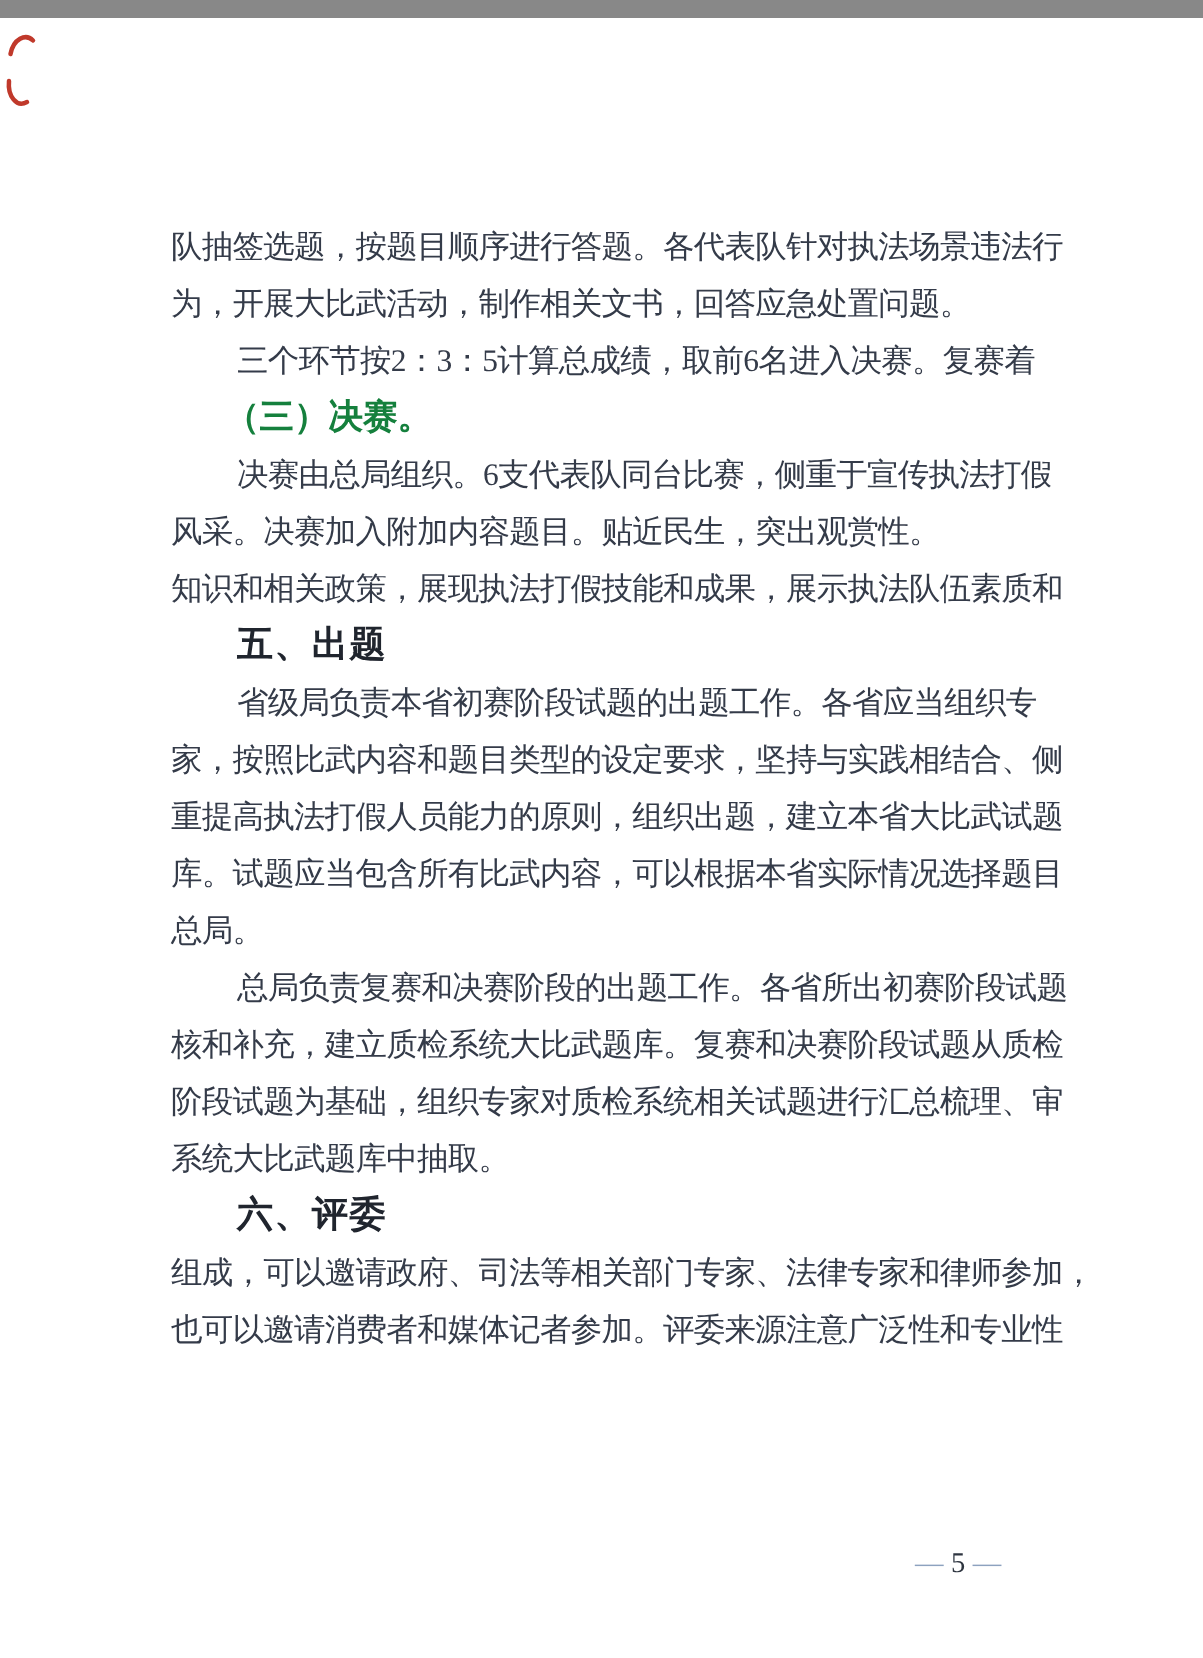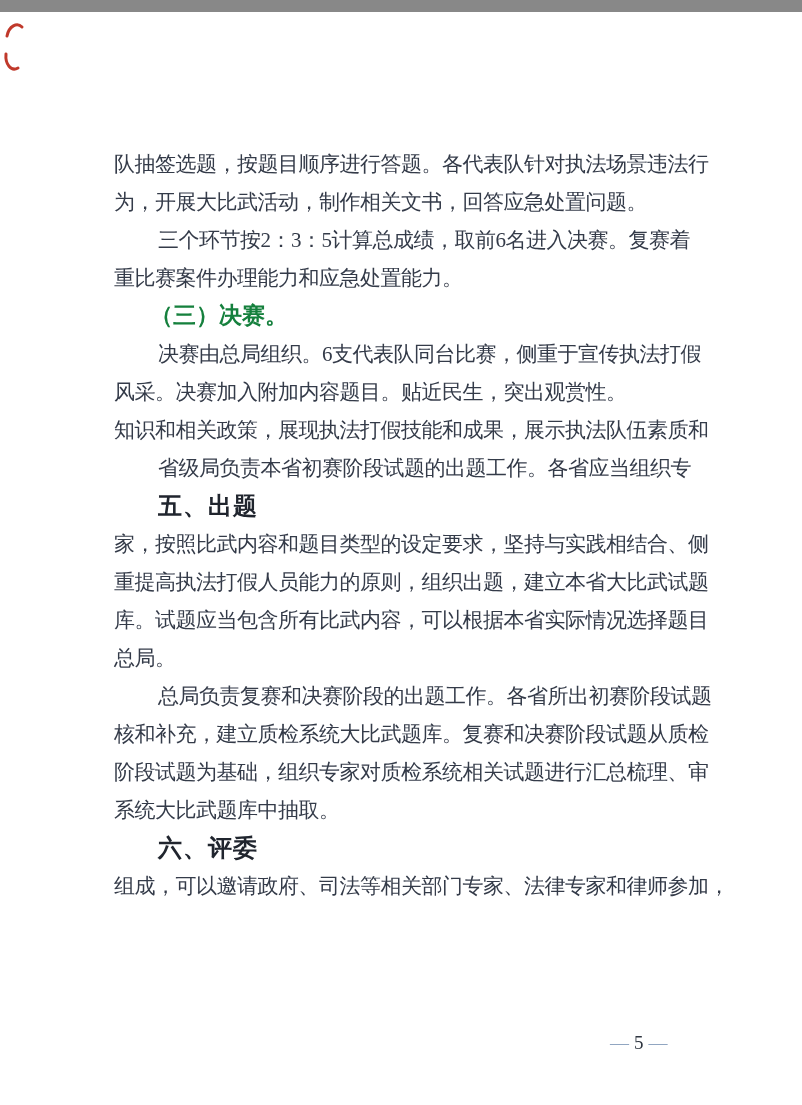--- a/index.html
+++ b/index.html
@@ -69,37 +69,37 @@
 
   <svg class="red-marks" width="30" height="64" viewBox="0 0 30 64">
     <path d="M4 18 C 6 8, 14 4, 19 9" fill="none" stroke="#c0392b" stroke-width="3" stroke-linecap="round"></path>
     <path d="M3 36 C 2 46, 8 54, 15 50" fill="none" stroke="#c0392b" stroke-width="3" stroke-linecap="round"></path>
   </svg>
 
   <div class="textblock">
     <div class="line">队抽签选题，按题目顺序进行答题。各代表队针对执法场景违法行</div>
     <div class="line">为，开展大比武活动，制作相关文书，回答应急处置问题。</div>
     <div class="line indent">三个环节按2：3：5计算总成绩，取前6名进入决赛。复赛着</div>
-    <div class="line">重比赛案件办理能力和应急处置能力。</div>
     <div class="line h3">（三）决赛。</div>
     <div class="line indent">决赛由总局组织。6支代表队同台比赛，侧重于宣传执法打假</div>
     <div class="line">风采。决赛加入附加内容题目。贴近民生，突出观赏性。</div>
     <div class="line">知识和相关政策，展现执法打假技能和成果，展示执法队伍素质和</div>
+    <div class="line h2">五、出题</div>
     <div class="line indent">省级局负责本省初赛阶段试题的出题工作。各省应当组织专</div>
-    <div class="line h2">五、出题</div>
     <div class="line">家，按照比武内容和题目类型的设定要求，坚持与实践相结合、侧</div>
     <div class="line">重提高执法打假人员能力的原则，组织出题，建立本省大比武试题</div>
     <div class="line">库。试题应当包含所有比武内容，可以根据本省实际情况选择题目</div>
     <div class="line">总局。</div>
     <div class="line indent">总局负责复赛和决赛阶段的出题工作。各省所出初赛阶段试题</div>
     <div class="line">核和补充，建立质检系统大比武题库。复赛和决赛阶段试题从质检</div>
     <div class="line">阶段试题为基础，组织专家对质检系统相关试题进行汇总梳理、审</div>
     <div class="line">系统大比武题库中抽取。</div>
     <div class="line h2">六、评委</div>
     <div class="line">组成，可以邀请政府、司法等相关部门专家、法律专家和律师参加，</div>
+    <div class="line">也可以邀请消费者和媒体记者参加。评委来源注意广泛性和专业性</div>
   </div>
 
   <div class="pagenum">
     <span class="dash">—</span>
     <span class="num">5</span>
     <span class="dash">—</span>
   </div>
 
 </div>
 

